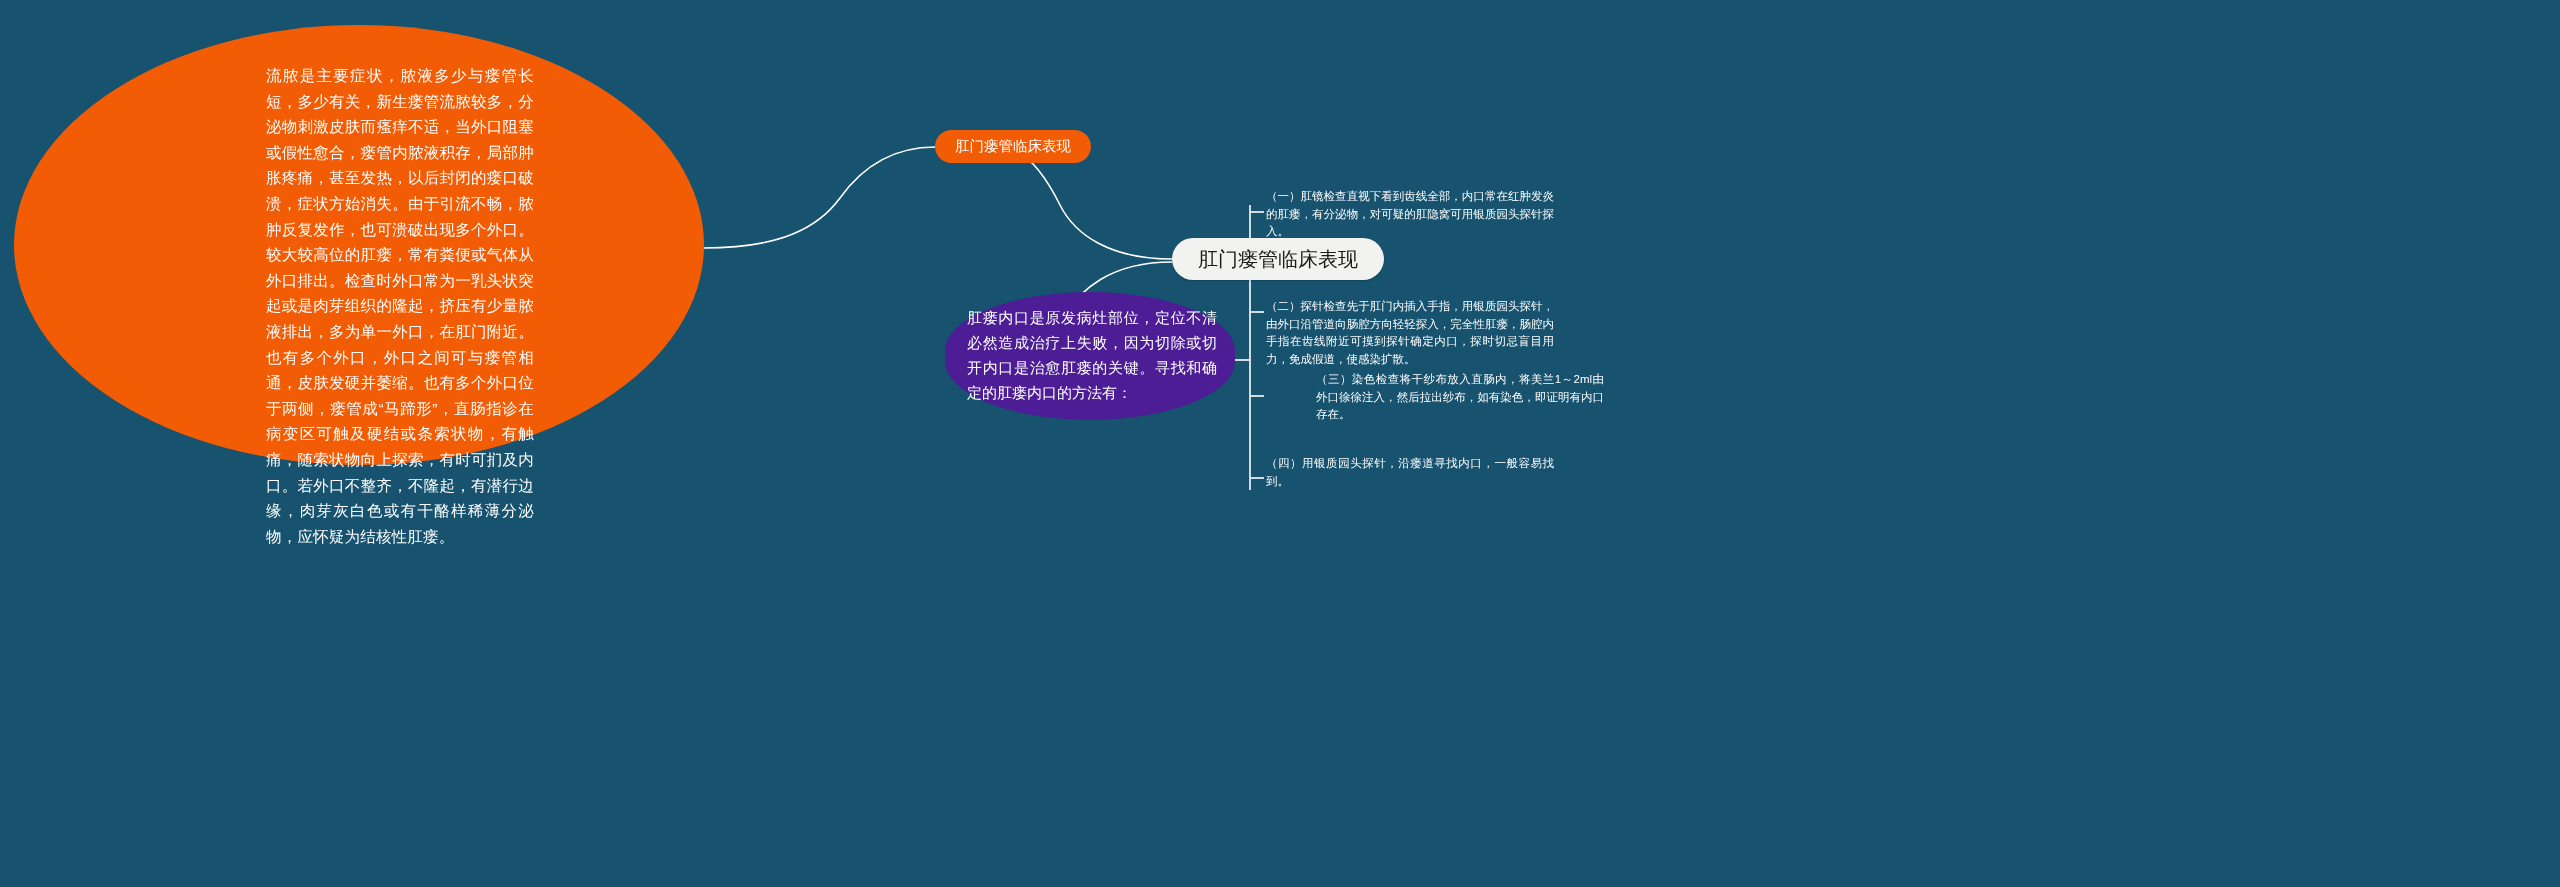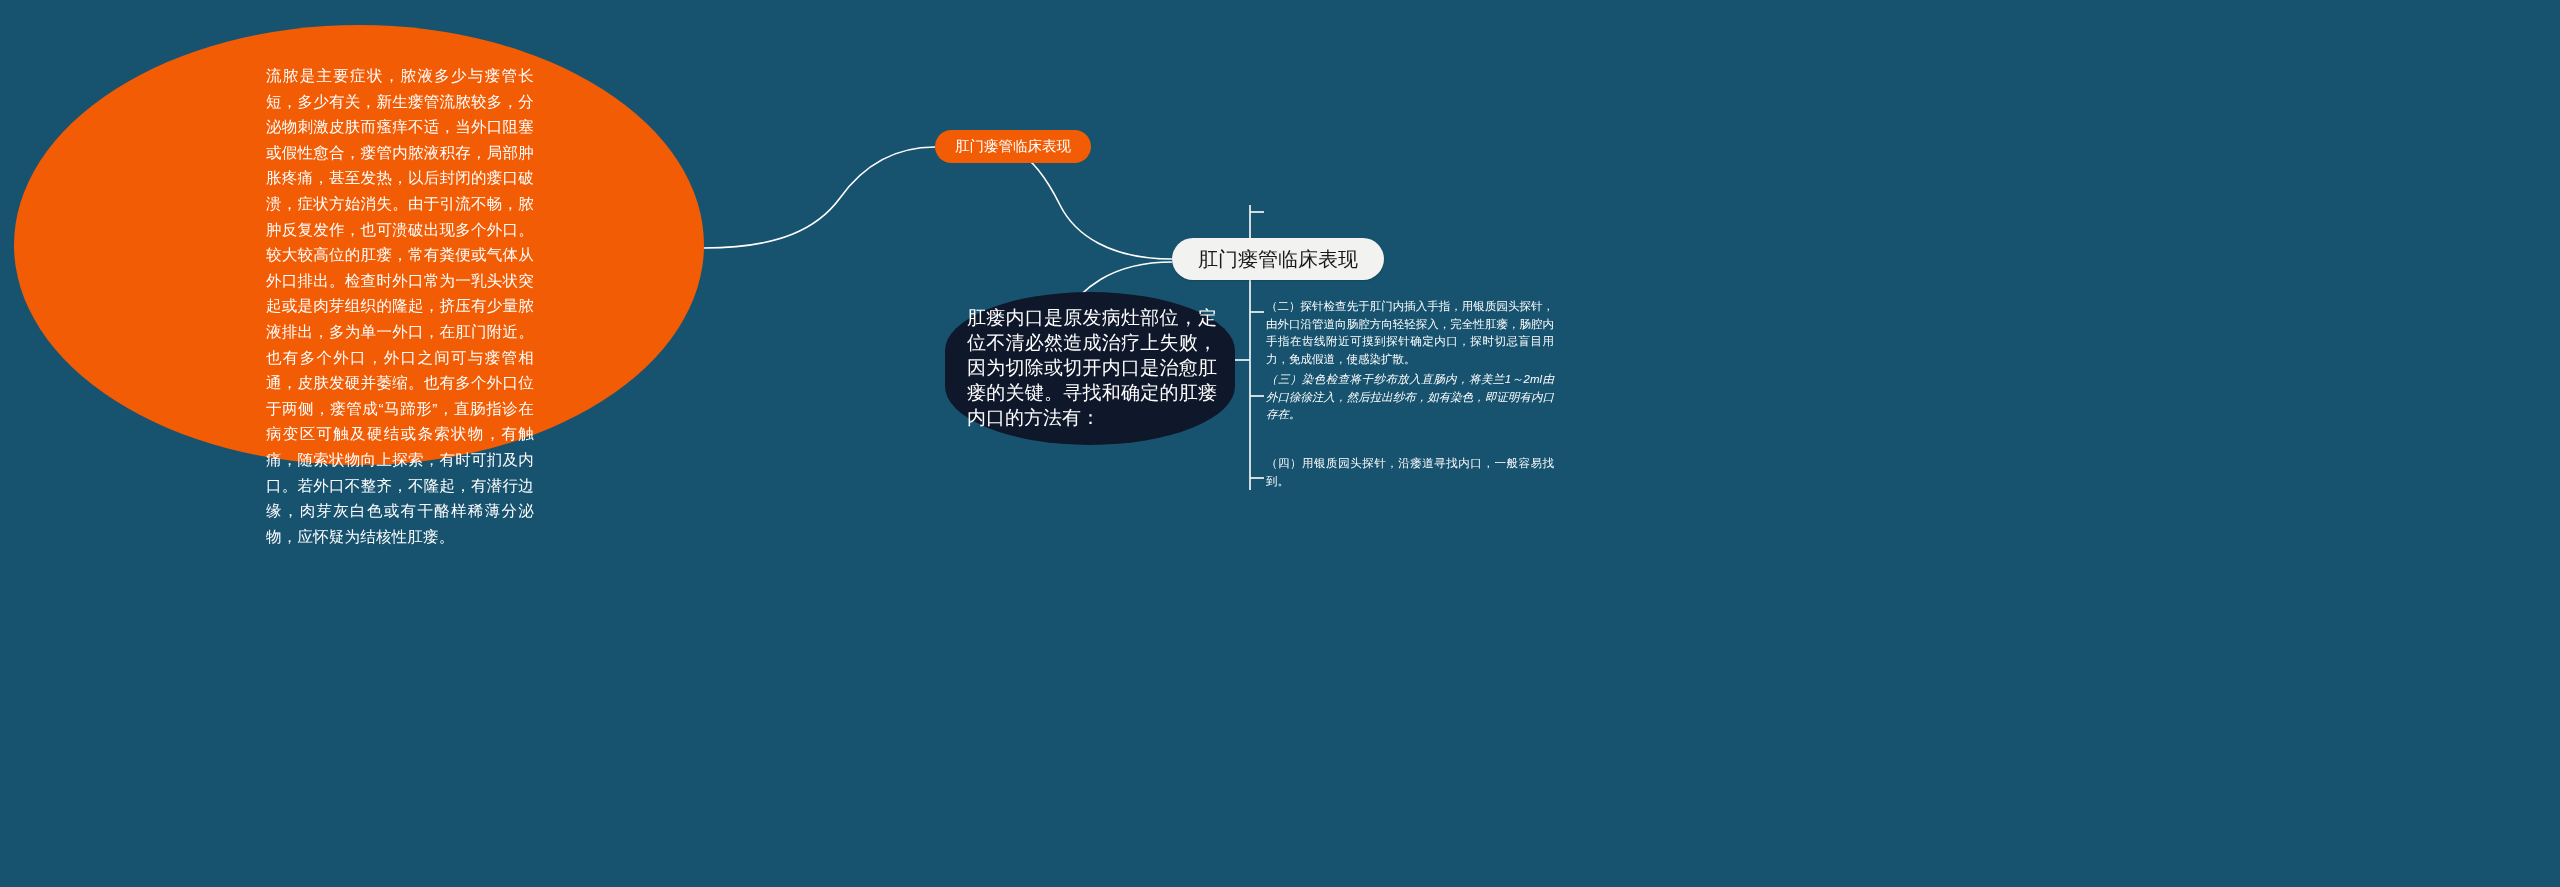--- a/index.html
+++ b/index.html
@@ -90,23 +90,23 @@
     white-space: nowrap;
   }
 
   
   .para-node {
     position: absolute;
     left: 945px;
     top: 292px;
     width: 290px;
     padding: 13px 18px 15px 22px;
-    background: #0f172a;
+    background: #4c1d95;
     color: #ffffff;
-    font-size: 19px;
+    font-size: 15px;
     line-height: 25px;
     border-radius: 148px / 60px;
     box-sizing: border-box;
     text-align: justify;
     text-justify: inter-character;
     word-break: break-all;
   }
 
   
   .leaf {
@@ -115,21 +115,21 @@
     color: #ffffff;
     font-size: 11.5px;
     line-height: 17.5px;
     text-align: justify;
     text-justify: inter-character;
     word-break: break-all;
     white-space: pre-wrap;
   }
   .leaf-1 { left: 1266px; top: 188px; }
   .leaf-2 { left: 1266px; top: 298px; }
-  .leaf-3 { left: 1266px; top: 371px; font-style: italic; }
+  .leaf-3 { left: 1316px; top: 371px; }
   .leaf-4 { left: 1266px; top: 455px; }
 </style>
 </head>
 <body>
 
 <div id="canvas">
 
   <svg id="edges" viewBox="0 0 2560 887" preserveAspectRatio="none">
 
     <path d="M1172,259 C1110,259 1075,235 1060,205 C1045,175 1025,147 1000,147" fill="none" stroke="#ffffff" stroke-width="1.6"></path>
@@ -149,17 +149,18 @@
   <div class="blob">
     <div class="blob-text">流脓是主要症状，脓液多少与瘘管长短，多少有关，新生瘘管流脓较多，分泌物刺激皮肤而瘙痒不适，当外口阻塞或假性愈合，瘘管内脓液积存，局部肿胀疼痛，甚至发热，以后封闭的瘘口破溃，症状方始消失。由于引流不畅，脓肿反复发作，也可溃破出现多个外口。较大较高位的肛瘘，常有粪便或气体从外口排出。检查时外口常为一乳头状突起或是肉芽组织的隆起，挤压有少量脓液排出，多为单一外口，在肛门附近。也有多个外口，外口之间可与瘘管相通，皮肤发硬并萎缩。也有多个外口位于两侧，瘘管成“马蹄形”，直肠指诊在病变区可触及硬结或条索状物，有触痛，随索状物向上探索，有时可扪及内口。若外口不整齐，不隆起，有潜行边缘，肉芽灰白色或有干酪样稀薄分泌物，应怀疑为结核性肛瘘。</div>
   </div>
 
   <div class="root-node">肛门瘘管临床表现</div>
 
   <div class="pill-node">肛门瘘管临床表现</div>
 
   <div class="para-node">肛瘘内口是原发病灶部位，定位不清必然造成治疗上失败，因为切除或切开内口是治愈肛瘘的关键。寻找和确定的肛瘘内口的方法有：</div>
 
+  <div class="leaf leaf-1">（一）肛镜检查直视下看到齿线全部，内口常在红肿发炎的肛瘘，有分泌物，对可疑的肛隐窝可用银质园头探针探入。</div>
   <div class="leaf leaf-2">（二）探针检查先于肛门内插入手指，用银质园头探针，由外口沿管道向肠腔方向轻轻探入，完全性肛瘘，肠腔内手指在齿线附近可摸到探针确定内口，探时切忌盲目用力，免成假道，使感染扩散。</div>
   <div class="leaf leaf-3">（三）染色检查将干纱布放入直肠内，将美兰1～2ml由外口徐徐注入，然后拉出纱布，如有染色，即证明有内口存在。</div>
   <div class="leaf leaf-4">（四）用银质园头探针，沿瘘道寻找内口，一般容易找到。</div>
 
 </div>
 
 </body></html>

